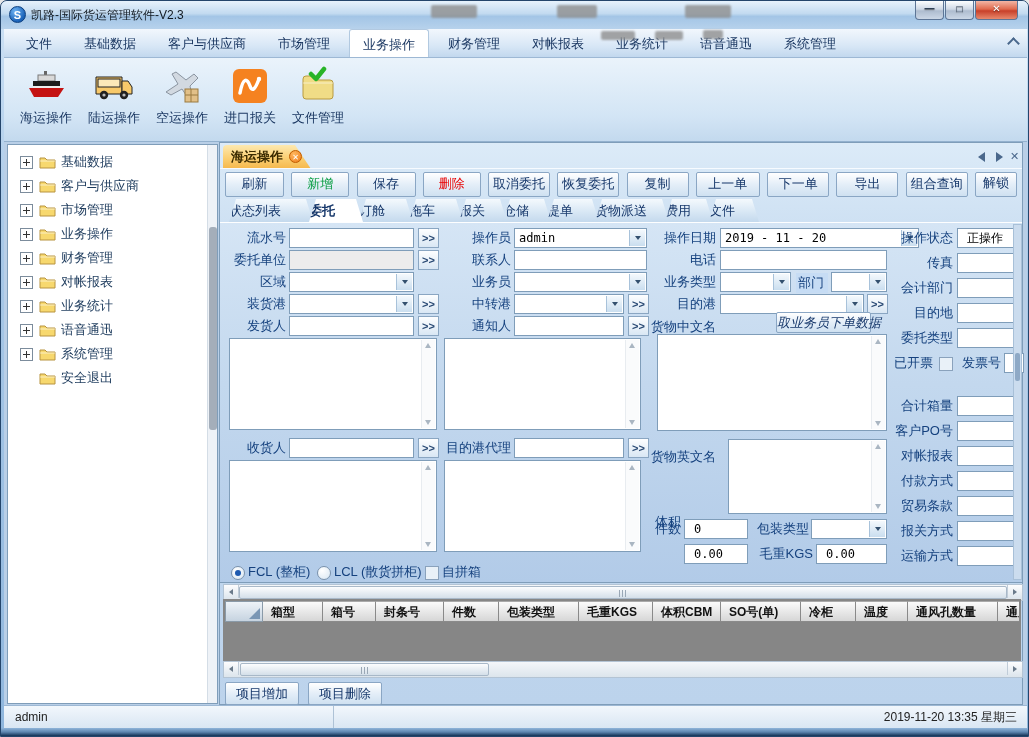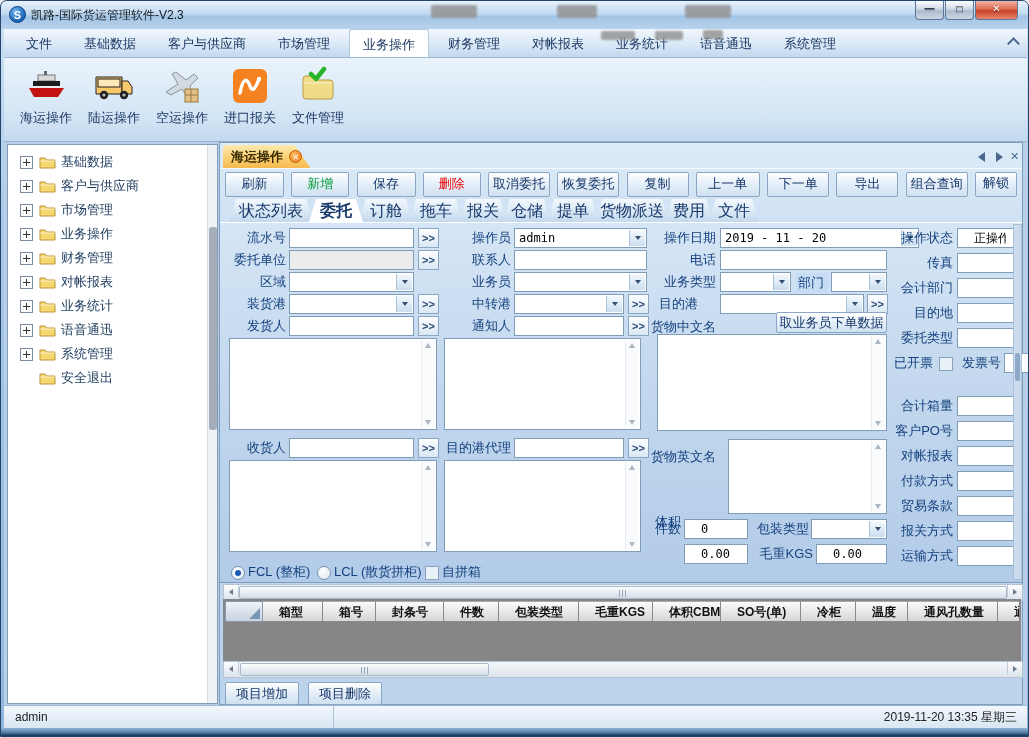--- a/index.html
+++ b/index.html
@@ -61,31 +61,31 @@
   .nav-arrow{top:151px;width:0;height:0;border-top:5px solid transparent;border-bottom:5px solid transparent;}
   .nav-left{border-right:7px solid #4a688c;}
   .nav-right{border-left:7px solid #4a688c;}
   .nav-close{top:149px;font-size:11px;font-weight:bold;color:#4a688c;}
   
   .action-row{left:224px;top:171px;width:792px;height:24px;display:flex;justify-content:space-between;}
   .btn{background:linear-gradient(180deg,#ffffff 0%,#e4eef8 50%,#cfe1f1 100%);
     border:1px solid #8aa6c4;border-radius:2px;color:#17386b;font-size:13px;text-align:center;line-height:21px;height:23px;cursor:default;white-space:nowrap;}
   
   .subtab-row{left:228px;top:198px;height:23px;display:flex;}
-  .subtab{height:23px;line-height:23px;text-align:center;font-size:16px;color:#17386b;
+  .subtab{height:23px;line-height:23px;font-size:13px;color:#17386b;
     background:linear-gradient(180deg,#f4f9fd 0%,#d6e6f4 60%,#c4d9ed 100%);
     clip-path:polygon(7px 0,calc(100% - 7px) 0,100% 100%,0 100%);margin-right:-4px;border-radius:3px 3px 0 0;}
   .subtab.active{background:#ffffff;font-weight:bold;z-index:2;}
   
   .form-bg{left:219px;top:221px;width:802px;height:361px;
     background:linear-gradient(180deg,#d5e5f5 0%,#c3d8ee 45%,#b2cbe8 100%);
     border-top:1px solid #fdfeff;border-bottom:1px solid #7f9db9;}
   .lbl{position:absolute;height:20px;line-height:20px;text-align:right;color:#15417e;font-size:13px;white-space:nowrap;box-sizing:border-box;}
   .inp{position:absolute;height:20px;background:#fff;border:1px solid #7f9db9;
-    font-family:"DejaVu Sans Mono",monospace;font-size:12px;color:#000;padding:0 16px;box-sizing:border-box;}
+    font-family:"DejaVu Sans Mono",monospace;font-size:12px;color:#000;padding:0 9px;box-sizing:border-box;}
   .inp.disabled{background:#ececec;}
   .combo{position:absolute;height:20px;background:#fff;border:1px solid #7f9db9;box-sizing:border-box;}
   .combo .val{position:absolute;left:4px;top:0;line-height:18px;font-family:"DejaVu Sans Mono",monospace;font-size:12px;color:#000;white-space:nowrap;}
   .drop-btn{position:absolute;top:1px;right:1px;bottom:1px;width:15px;
     background:linear-gradient(180deg,#f4f9fd,#cadeef);border-left:1px solid #a8c2da;display:flex;align-items:center;justify-content:center;}
   .tri{width:0;height:0;border-left:3.5px solid transparent;border-right:3.5px solid transparent;border-top:4.5px solid #33506e;}
   .morebtn{position:absolute;width:21px;height:20px;background:linear-gradient(180deg,#fdfeff,#d9e7f4);
     border:1px solid #8aa6c2;color:#2a4a74;font-size:11px;font-weight:bold;line-height:18px;text-align:center;box-sizing:border-box;}
   .tarea{position:absolute;background:#fff;border:1px solid #7f9db9;box-sizing:border-box;}
   .tarea .sb{position:absolute;top:1px;right:1px;bottom:1px;width:13px;background:#fafbfc;border-left:1px solid #e8ecf0;}
@@ -107,21 +107,21 @@
   .hs-thumb{position:absolute;top:1px;height:11px;background:linear-gradient(180deg,#fcfdfe,#d4dfe9);border:1px solid #a8b8c8;border-radius:2px;}
   .grip{position:absolute;top:3px;width:9px;height:7px;
     background:repeating-linear-gradient(90deg,#9aa8b6 0 1px,transparent 1px 3px);}
   
   .grid-area{left:222px;top:598px;width:798px;height:62px;background:#868686;}
   .grid-corner{left:224px;top:600px;width:38px;height:21px;background:linear-gradient(180deg,#eef3f8,#c6d3e0);border:1px solid #8a9aa8;}
   .grid-corner::after{content:"";position:absolute;right:2px;bottom:2px;width:0;height:0;border-left:11px solid transparent;border-bottom:11px solid #7a96b4;}
   .grid-header{left:262px;top:600px;width:756px;height:21px;display:flex;overflow:hidden;}
   .grid-col{height:21px;line-height:21px;flex:0 0 auto;background:linear-gradient(180deg,#fbfbfb,#d6d6d6);
     border-right:1px solid #8a8a8a;border-top:1px solid #aaa;border-bottom:1px solid #8a8a8a;
-    font-size:12px;font-weight:bold;color:#111;padding-left:16px;box-sizing:border-box;white-space:nowrap;}
+    font-size:12px;font-weight:bold;color:#111;padding-left:8px;box-sizing:border-box;white-space:nowrap;}
   
   .statusbar{left:3px;top:704px;width:1023px;height:23px;
     background:linear-gradient(180deg,#f2f7fc,#d9e6f3);border-top:1px solid #9db8d4;font-size:12px;color:#222;}
   .status-cell-left{position:absolute;left:0;top:0;width:330px;height:22px;border-right:1px solid #aec2d6;line-height:22px;padding-left:11px;box-sizing:border-box;}
   .status-cell-right{position:absolute;right:0;top:0;left:338px;height:22px;line-height:22px;text-align:right;padding-right:10px;}
   .bottom-edge{left:0;top:727px;width:1029px;height:10px;
     background:linear-gradient(180deg,#8fb4da 0%,#5e86b0 40%,#1c3c60 75%,#0a1826 100%);}
 </style>
 </head>
 <body>
@@ -446,30 +446,30 @@
         <span class="tri"></span>
       </span>
     </div>
   <div class="lbl dept-label" style="left:795px;top:272px;width:32px;text-align:left;">部门</div>
   <div class="combo" style="left:830px;top:271px;width:56px;">
       <span class="drop-btn">
         <span class="tri"></span>
       </span>
     </div>
 
-  <div class="lbl" style="left:640px;top:293px;width:75px;text-align:center;">目的港</div>
+  <div class="lbl" style="left:640px;top:293px;width:75px;">目的港</div>
   <div class="combo" style="left:719px;top:293px;width:144px;">
       <span class="drop-btn">
         <span class="tri"></span>
       </span>
     </div>
   <div class="morebtn" style="left:866px;top:293px;">&gt;&gt;</div>
 
   <div class="lbl" style="left:640px;top:316px;width:75px;">货物中文名</div>
-  <div class="btn abs" style="left:775px;top:311px;width:111px;height:21px;line-height:19px;">取业务员下单数据</div>
+  <div class="btn abs" style="left:775px;top:311px;width:95px;height:21px;line-height:19px;font-style:italic;">取业务员下单数据</div>
   <div class="tarea" style="left:656px;top:333px;width:230px;height:97px;">
       <span class="sb">
         <span class="up"></span>
         <span class="dn"></span>
       </span>
     </div>
 
   <div class="lbl" style="left:640px;top:446px;width:75px;">货物英文名</div>
   <div class="tarea" style="left:727px;top:438px;width:159px;height:75px;">
       <span class="sb">

